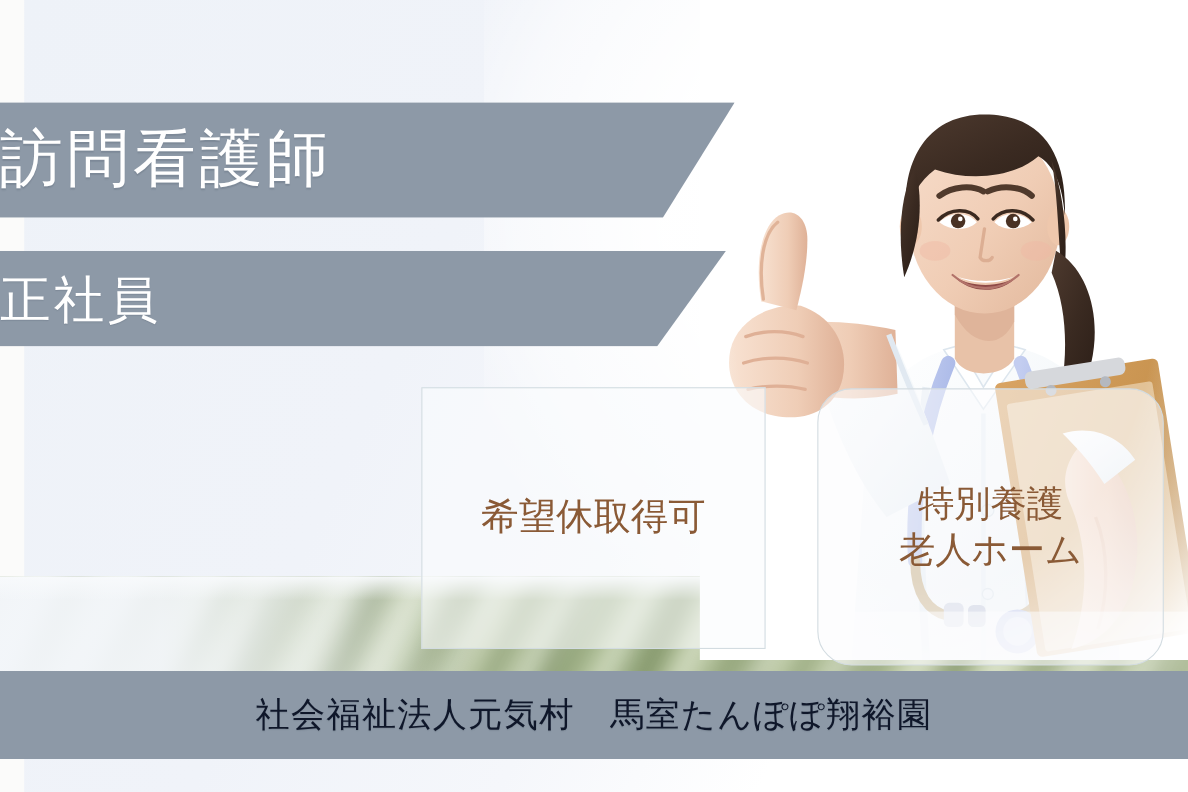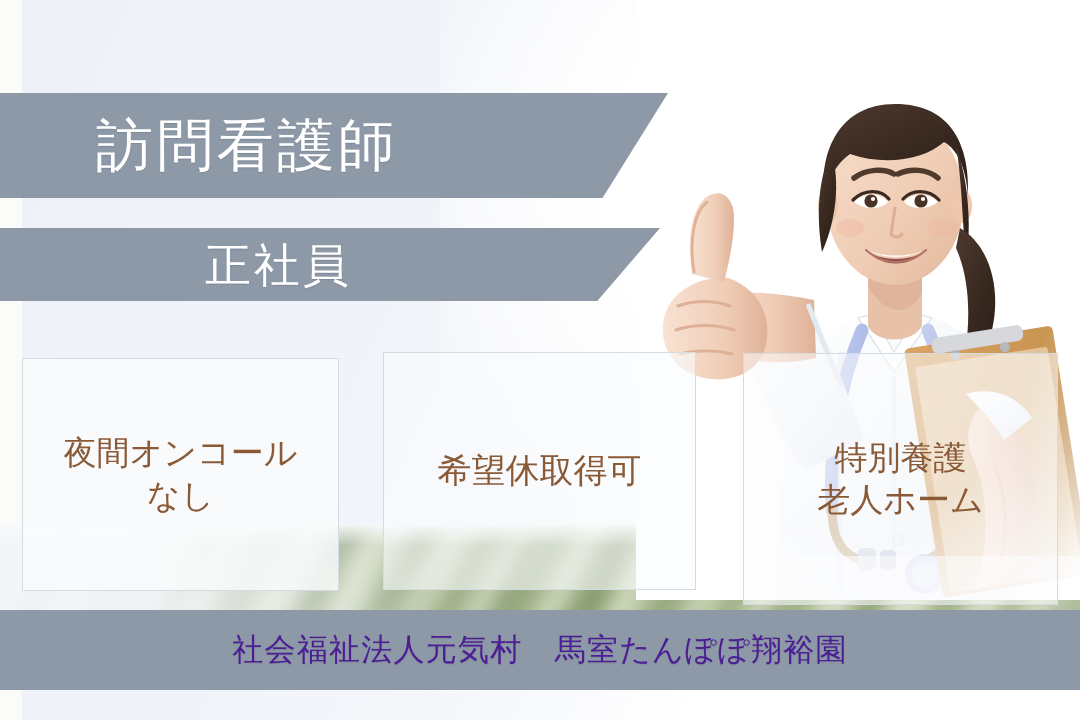--- a/index.html
+++ b/index.html
@@ -120,33 +120,31 @@
     color: #ffffff;
     letter-spacing: 0.06em;
   }
   .banner-1 {
     left: 0;
     top: 93px;
     width: 668px;
     height: 105px;
     background: #8d99a7;
     clip-path: polygon(0 0, 100% 0, 90.2% 100%, 0 100%);
-    padding-left: 96px;
     box-sizing: border-box;
     font-size: 57px;
     font-weight: 400;
   }
   .banner-2 {
     left: 0;
     top: 228px;
     width: 660px;
-    height: 73px;
+    height: 87px;
     background: #8d99a7;
     clip-path: polygon(0 0, 100% 0, 90.5% 100%, 0 100%);
-    padding-left: 205px;
     box-sizing: border-box;
     font-size: 46px;
     font-weight: 400;
   }
   .banner-text {
     line-height: 1;
     white-space: nowrap;
     text-shadow: 0 1px 1px rgba(80,92,106,0.25);
   }
 
@@ -180,20 +178,21 @@
     font-size: 34px;
     background: rgba(250,251,253,0.60);
   }
   .feature-3 {
     left: 743px;
     top: 353px;
     width: 315px;
     height: 252px;
     font-size: 33px;
     background: rgba(251,252,253,0.55);
+    border-radius: 31px;
   }
   .feature-label {
     display: block;
     padding: 0 8px;
   }
 
   
   .photo {
     position: absolute;
     left: 636px;
@@ -205,21 +204,21 @@
   }
 
   
   .footer {
     position: absolute;
     left: 0;
     right: 0;
     top: 610px;
     height: 80px;
     background: #8d99a7;
-    color: #4c1d95;
+    color: #0f172a;
     display: flex;
     flex-direction: column;
     align-items: center;
     justify-content: center;
     gap: 26px;
   }
   .footer-line {
     font-size: 31px;
     letter-spacing: 0.04em;
     line-height: 1.1;
@@ -382,24 +381,20 @@
   </div>
 
   <div class="banner banner-1">
     <span class="banner-text">訪問看護師</span>
   </div>
 
   <div class="banner banner-2">
     <span class="banner-text">正社員</span>
   </div>
 
-  <div class="feature feature-1">
-    <span class="feature-label">夜間オンコール
-なし</span>
-  </div>
 
   <div class="feature feature-2">
     <span class="feature-label">希望休取得可</span>
   </div>
 
   <div class="feature feature-3">
     <span class="feature-label">特別養護
 老人ホーム</span>
   </div>
 

